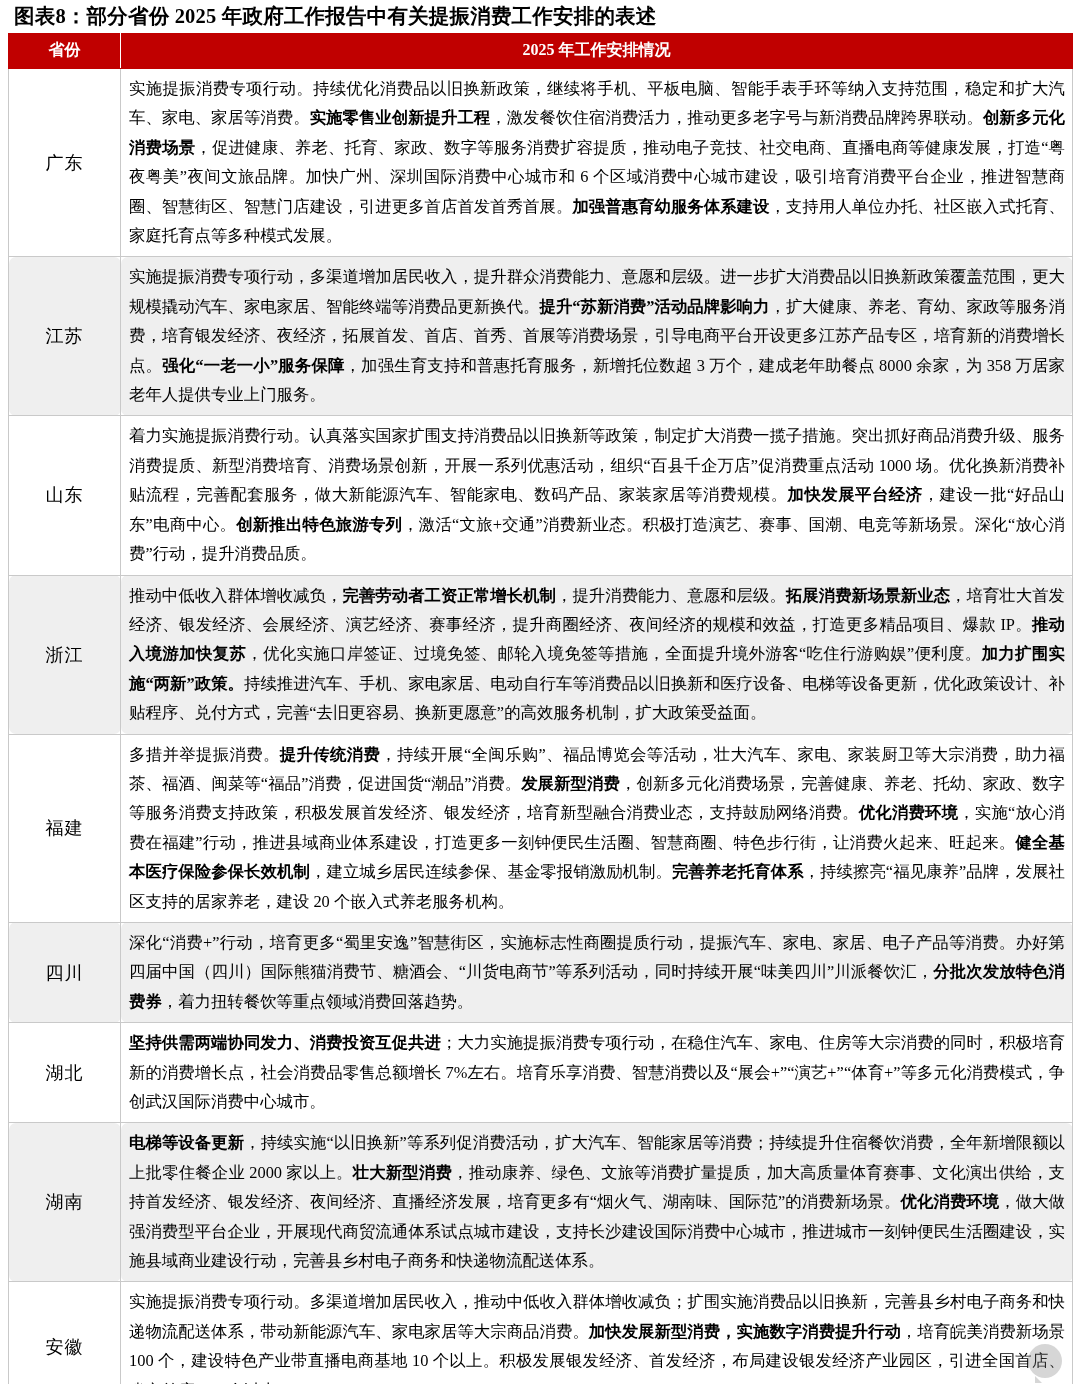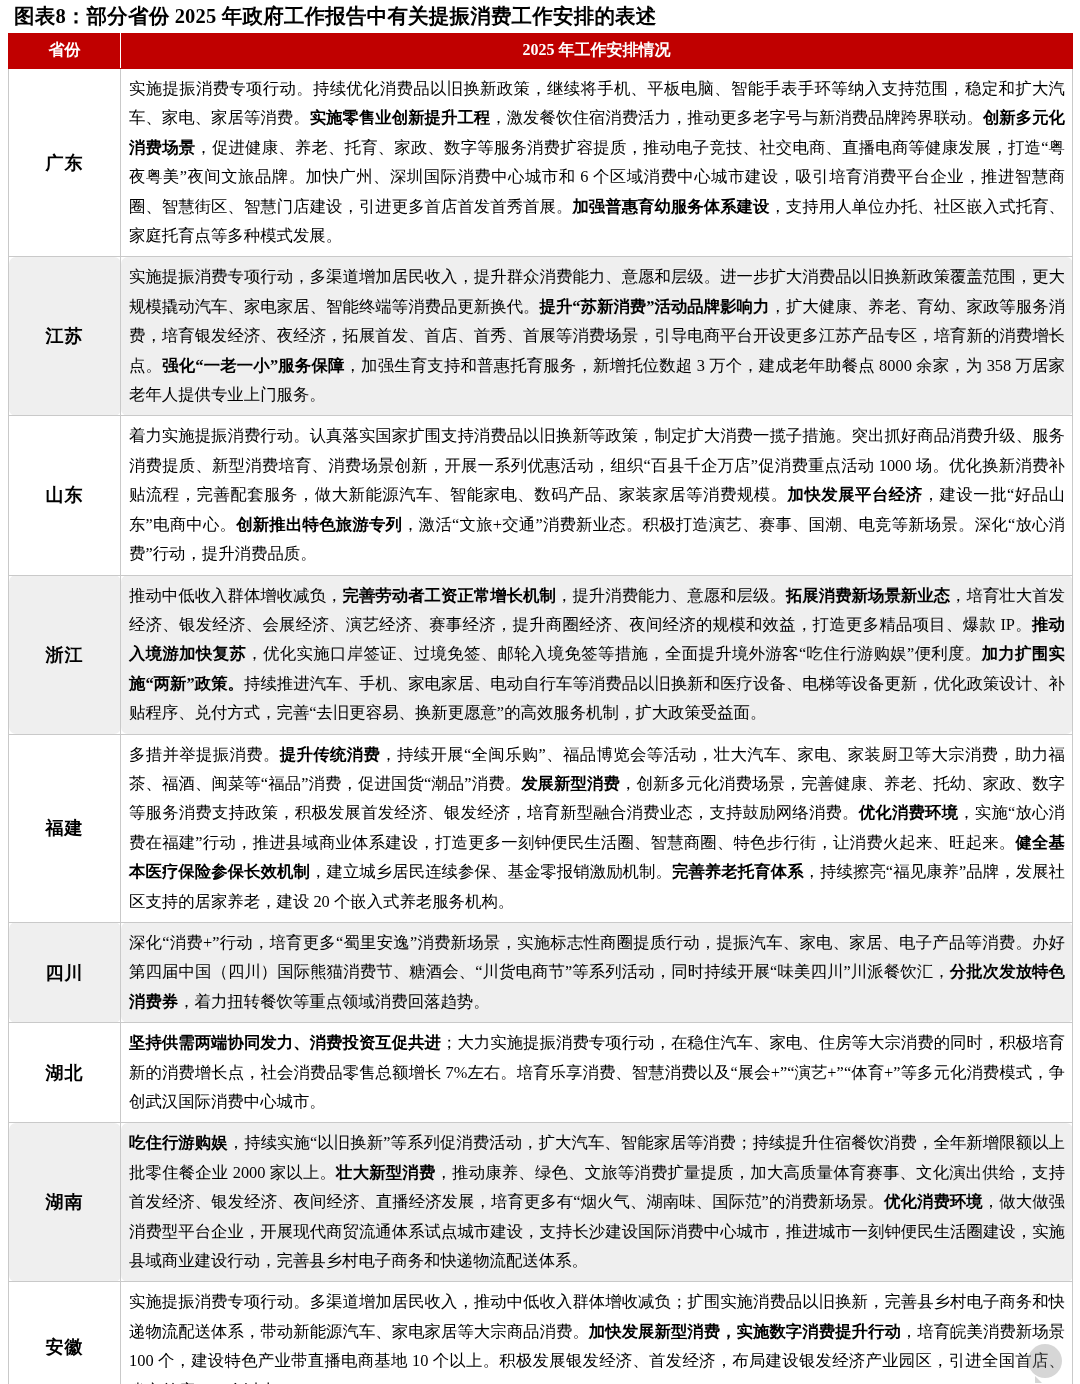--- a/index.html
+++ b/index.html
@@ -57,21 +57,21 @@
   thead th.prov-head {
     border-right: 1px solid #ffffff;
   }
 
   tbody td {
     border: 1px solid #c9c9c9;
     vertical-align: middle;
   }
   tbody td.prov {
     text-align: center;
-    font-weight: bold;
+    font-weight: normal;
     font-size: 18px;
     letter-spacing: 1px;
     padding: 0 2px;
   }
   tbody td.body {
     font-size: 16.4px;
     line-height: 29.4px;
     text-align: justify;
     text-justify: inter-ideograph;
     padding: 5px 7px 6px 8px;
@@ -152,29 +152,29 @@
         <tr class="alt">
           <td class="prov">浙江</td>
           <td class="body"><span>推动中低收入群体增收减负，</span><b>完善劳动者工资正常增长机制</b><span>，提升消费能力、意愿和层级。</span><b>拓展消费新场景新业态</b><span>，培育壮大首发经济、银发经济、会展经济、演艺经济、赛事经济，提升商圈经济、夜间经济的规模和效益，打造更多精品项目、爆款 IP。</span><b>推动入境游加快复苏</b><span>，优化实施口岸签证、过境免签、邮轮入境免签等措施，全面提升境外游客“吃住行游购娱”便利度。</span><b>加力扩围实施“两新”政策。</b><span>持续推进汽车、手机、家电家居、电动自行车等消费品以旧换新和医疗设备、电梯等设备更新，优化政策设计、补贴程序、兑付方式，完善“去旧更容易、换新更愿意”的高效服务机制，扩大政策受益面。</span></td>
         </tr>
         <tr class="plain">
           <td class="prov">福建</td>
           <td class="body"><span>多措并举提振消费。</span><b>提升传统消费</b><span>，持续开展“全闽乐购”、福品博览会等活动，壮大汽车、家电、家装厨卫等大宗消费，助力福茶、福酒、闽菜等“福品”消费，促进国货“潮品”消费。</span><b>发展新型消费</b><span>，创新多元化消费场景，完善健康、养老、托幼、家政、数字等服务消费支持政策，积极发展首发经济、银发经济，培育新型融合消费业态，支持鼓励网络消费。</span><b>优化消费环境</b><span>，实施“放心消费在福建”行动，推进县域商业体系建设，打造更多一刻钟便民生活圈、智慧商圈、特色步行街，让消费火起来、旺起来。</span><b>健全基本医疗保险参保长效机制</b><span>，建立城乡居民连续参保、基金零报销激励机制。</span><b>完善养老托育体系</b><span>，持续擦亮“福见康养”品牌，发展社区支持的居家养老，建设 20 个嵌入式养老服务机构。</span></td>
         </tr>
         <tr class="alt">
           <td class="prov">四川</td>
-          <td class="body"><span>深化“消费+”行动，培育更多“蜀里安逸”消费新场景，实施标志性商圈提质行动，提振汽车、家电、家居、电子产品等消费。办好第四届中国（四川）国际熊猫消费节、糖酒会、“川货电商节”等系列活动，同时持续开展“味美四川”川派餐饮汇，</span><b>分批次发放特色消费券</b><span>，着力扭转餐饮等重点领域消费回落趋势。</span></td>
+          <td class="body"><span>深化“消费+”行动，培育更多“蜀里安逸”智慧街区，实施标志性商圈提质行动，提振汽车、家电、家居、电子产品等消费。办好第四届中国（四川）国际熊猫消费节、糖酒会、“川货电商节”等系列活动，同时持续开展“味美四川”川派餐饮汇，</span><b>分批次发放特色消费券</b><span>，着力扭转餐饮等重点领域消费回落趋势。</span></td>
         </tr>
         <tr class="plain">
           <td class="prov">湖北</td>
           <td class="body"><b>坚持供需两端协同发力、消费投资互促共进</b><span>；大力实施提振消费专项行动，在稳住汽车、家电、住房等大宗消费的同时，积极培育新的消费增长点，社会消费品零售总额增长 7%左右。培育乐享消费、智慧消费以及“展会+”“演艺+”“体育+”等多元化消费模式，争创武汉国际消费中心城市。</span></td>
         </tr>
         <tr class="alt">
           <td class="prov">湖南</td>
-          <td class="body"><b>吃住行游购娱</b><span>，持续实施“以旧换新”等系列促消费活动，扩大汽车、智能家居等消费；持续提升住宿餐饮消费，全年新增限额以上批零住餐企业 2000 家以上。</span><b>壮大新型消费</b><span>，推动康养、绿色、文旅等消费扩量提质，加大高质量体育赛事、文化演出供给，支持首发经济、银发经济、夜间经济、直播经济发展，培育更多有“烟火气、湖南味、国际范”的消费新场景。</span><b>优化消费环境</b><span>，做大做强消费型平台企业，开展现代商贸流通体系试点城市建设，支持长沙建设国际消费中心城市，推进城市一刻钟便民生活圈建设，实施县域商业建设行动，完善县乡村电子商务和快递物流配送体系。</span></td>
+          <td class="body"><b>电梯等设备更新</b><span>，持续实施“以旧换新”等系列促消费活动，扩大汽车、智能家居等消费；持续提升住宿餐饮消费，全年新增限额以上批零住餐企业 2000 家以上。</span><b>壮大新型消费</b><span>，推动康养、绿色、文旅等消费扩量提质，加大高质量体育赛事、文化演出供给，支持首发经济、银发经济、夜间经济、直播经济发展，培育更多有“烟火气、湖南味、国际范”的消费新场景。</span><b>优化消费环境</b><span>，做大做强消费型平台企业，开展现代商贸流通体系试点城市建设，支持长沙建设国际消费中心城市，推进城市一刻钟便民生活圈建设，实施县域商业建设行动，完善县乡村电子商务和快递物流配送体系。</span></td>
         </tr>
         <tr class="plain">
           <td class="prov">安徽</td>
           <td class="body"><span>实施提振消费专项行动。多渠道增加居民收入，推动中低收入群体增收减负；扩围实施消费品以旧换新，完善县乡村电子商务和快递物流配送体系，带动新能源汽车、家电家居等大宗商品消费。</span><b>加快发展新型消费，实施数字消费提升行动</b><span>，培育皖美消费新场景 100 个，建设特色产业带直播电商基地 10 个以上。积极发展银发经济、首发经济，布局建设银发经济产业园区，引进全国首店、省市首店 200 个以上。</span></td>
         </tr>
       </tbody>
   </table>
 
   <div class="watermark">
     <span class="wm-dot"></span>

